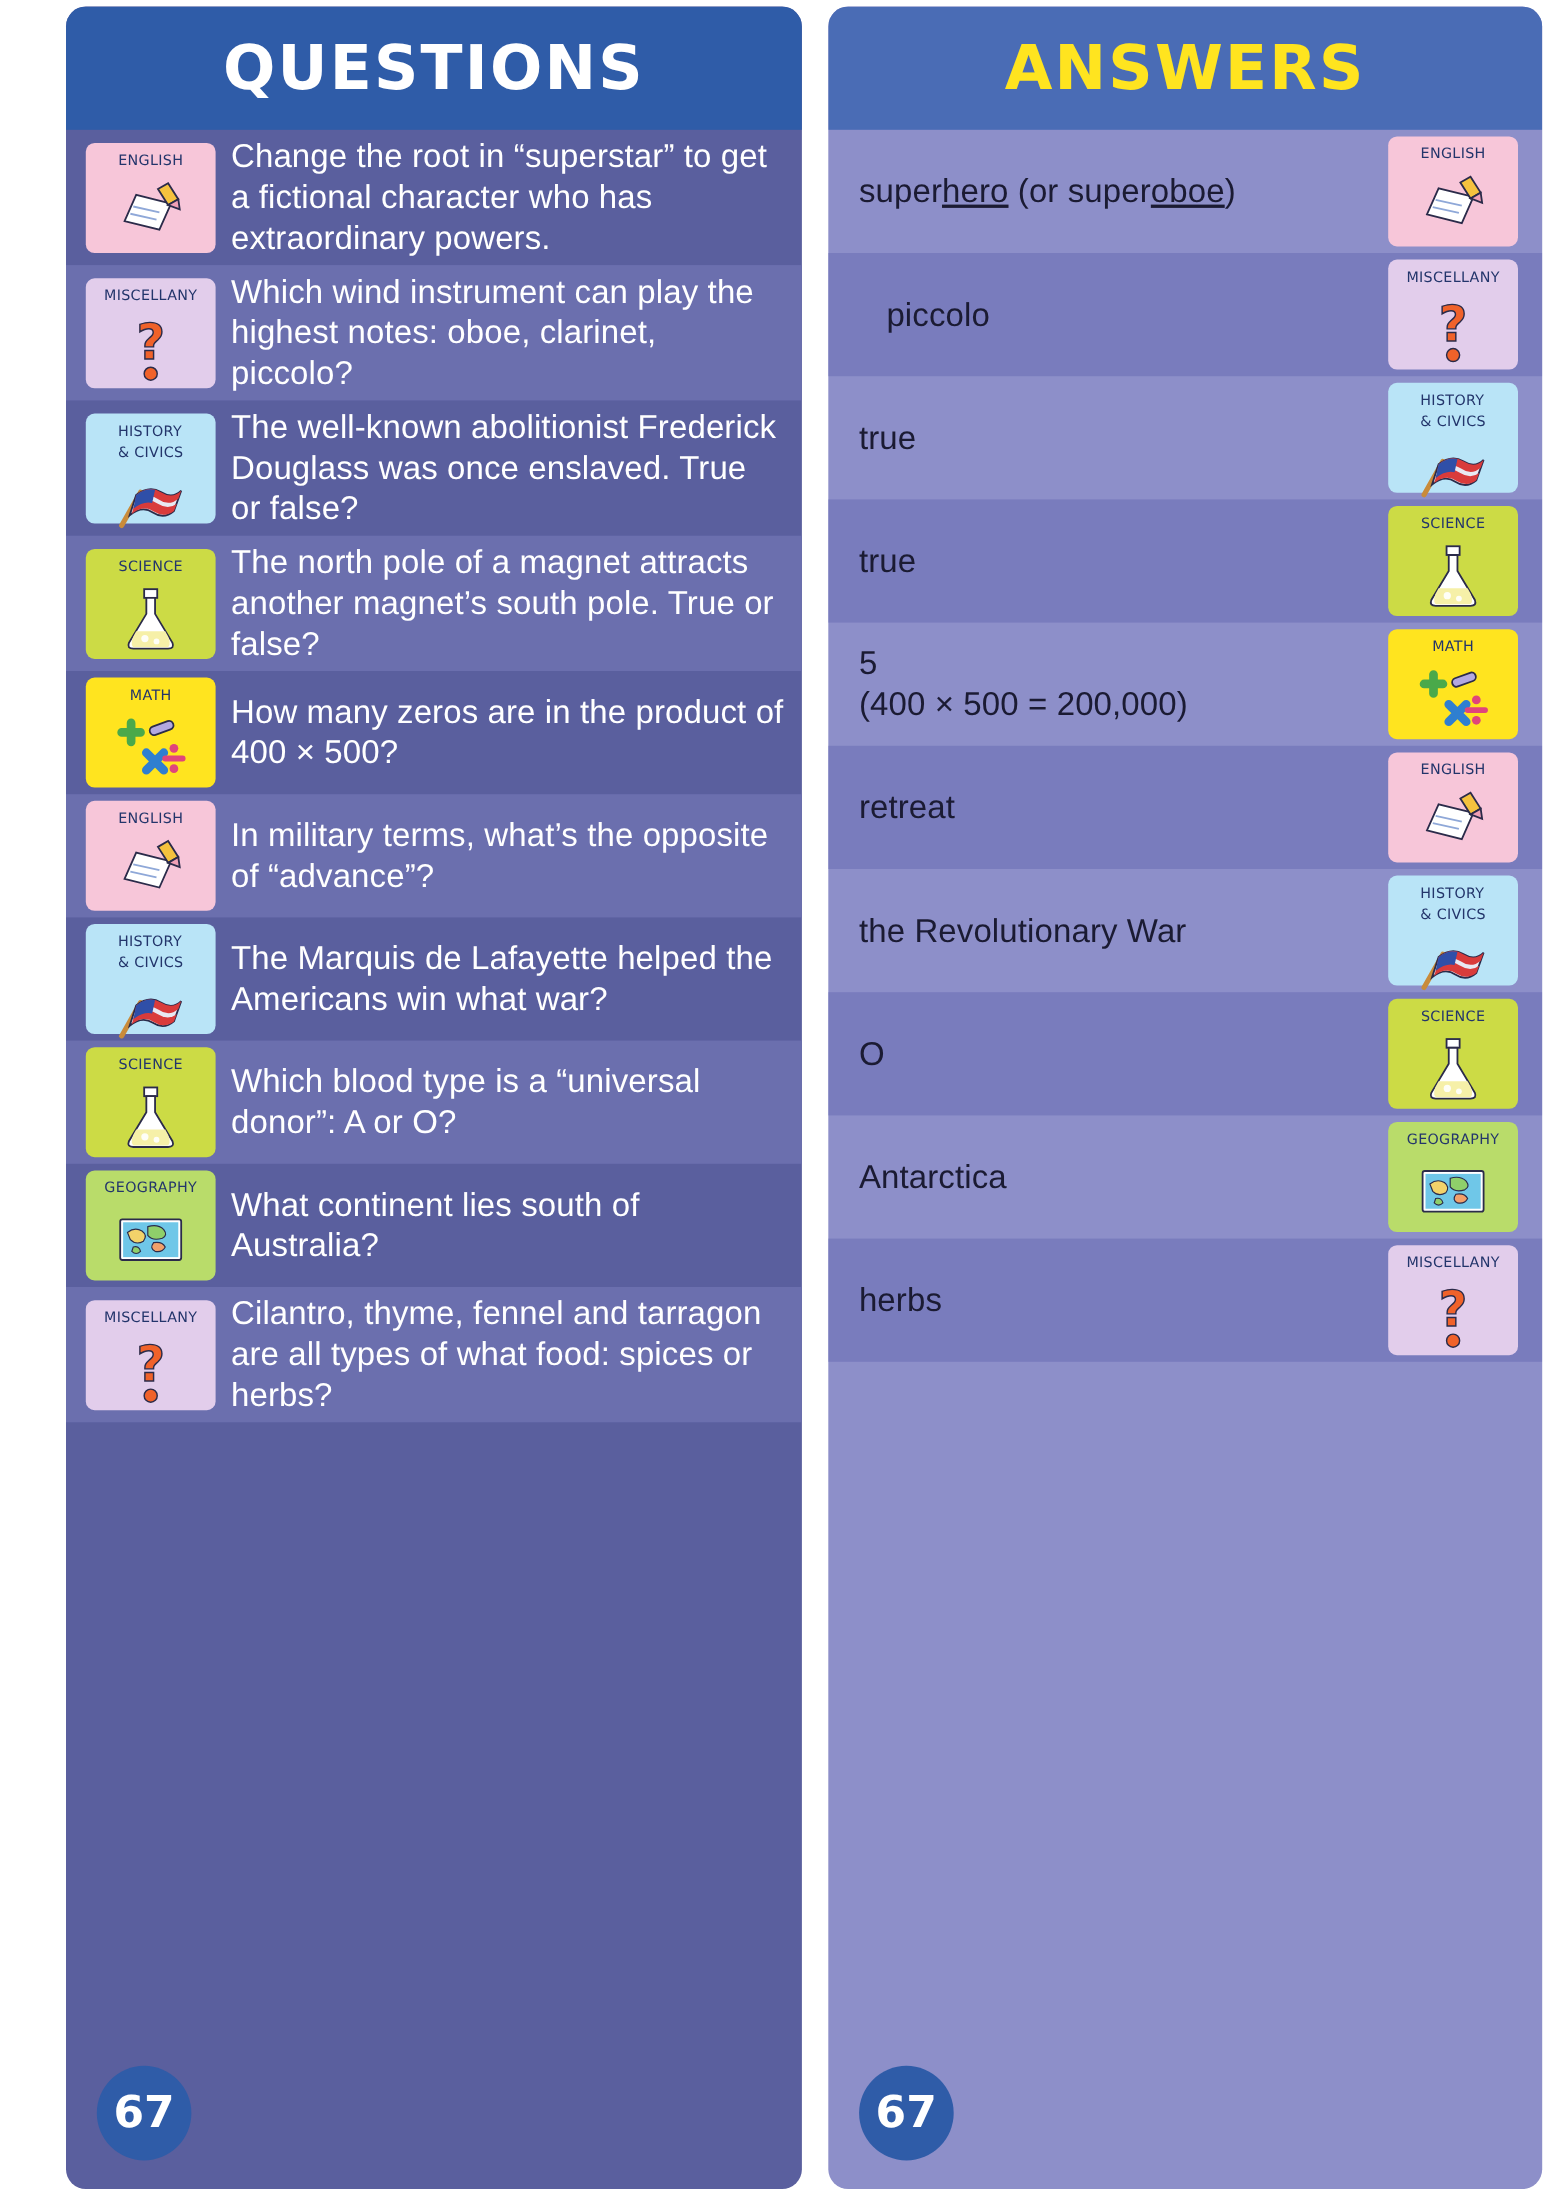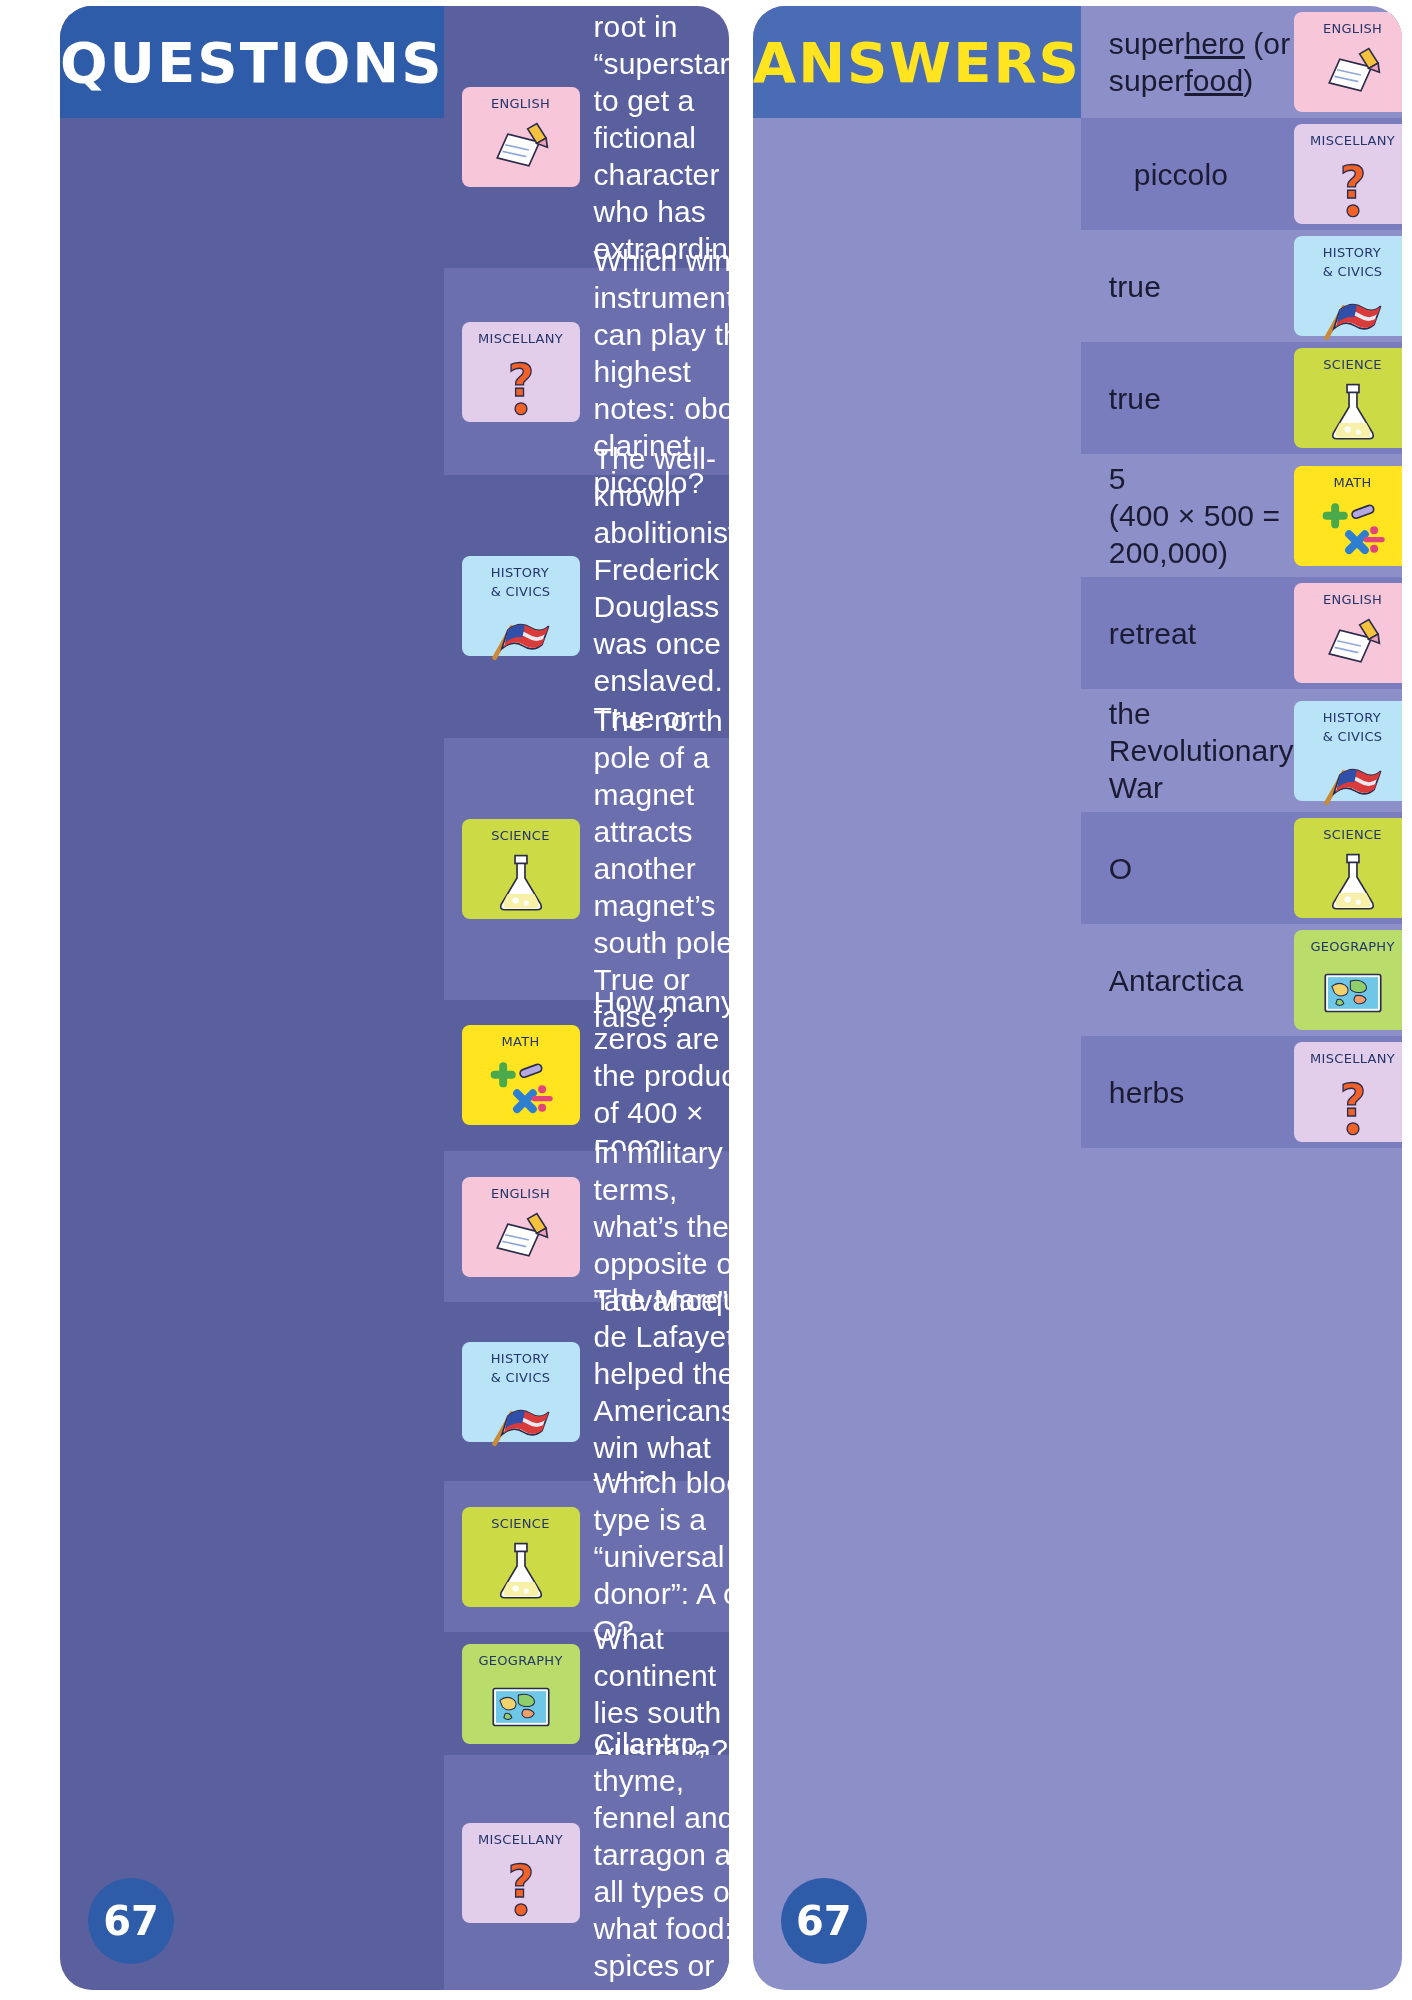--- a/index.html
+++ b/index.html
@@ -13,24 +13,24 @@
     position: relative;
     width: 1412px;
     height: 2000px;
     background: #ffffff;
     display: flex;
     gap: 24px;
     padding: 6px 10px 10px 60px;
   }
 
   .column {
-    border-radius: 32px;
+    border-radius: 18px;
     overflow: hidden;
     display: flex;
-    flex-direction: row;
+    flex-direction: column;
     position: relative;
   }
   .col-questions {
     width: 680px;
     background: #5a5f9e;
   }
   .col-answers {
     width: 660px;
     background: #8d8fc9;
   }
@@ -318,21 +318,21 @@
     <div class="col-spacer"></div>
     <div class="page-badge">67</div>
   </div>
 
   <div class="column col-answers">
     <div class="col-header">
       <div class="col-header-title">ANSWERS</div>
     </div>
     <div class="rows" id="answers-rows">
         <div class="a-row">
-          <div class="a-text">super<u>hero</u> (or super<u>food</u>)</div>
+          <div class="a-text">super<u>hero</u> (or super<u>oboe</u>)</div>
           <div class="subject-tile" style="background: rgb(247, 198, 217);">
             <div class="subject-label" style="color: rgb(35, 53, 107);">ENGLISH</div>
             <div class="tile-art">
               <svg viewBox="0 0 100 100" width="86" height="66">
                 <g>
       <polygon points="14,62 30,26 78,38 62,74" fill="#ffffff" stroke="#2b2b4a" stroke-width="2.5"></polygon>
       <line x1="26" y1="42" x2="62" y2="50" stroke="#8fa8d8" stroke-width="2.5"></line>
       <line x1="22" y1="52" x2="58" y2="60" stroke="#8fa8d8" stroke-width="2.5"></line>
       <polygon points="60,18 74,10 88,32 74,40" fill="#f5c23e" stroke="#2b2b4a" stroke-width="2.5"></polygon>
       <polygon points="74,40 88,32 90,46" fill="#f0a0b6" stroke="#2b2b4a" stroke-width="2.5"></polygon>

